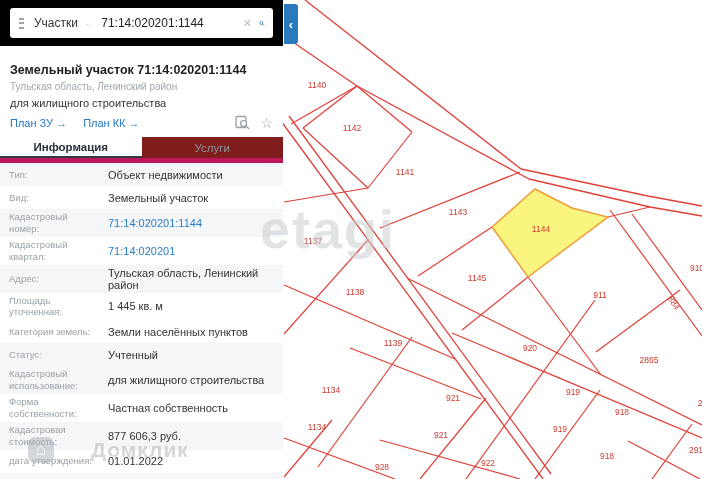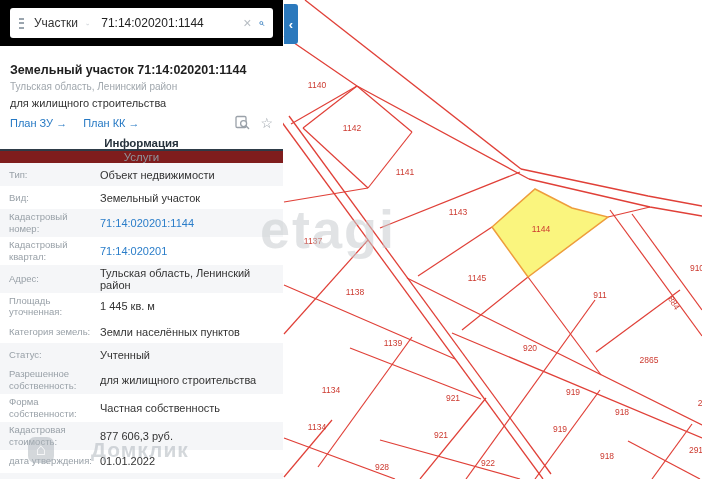--- a/index.html
+++ b/index.html
@@ -36,28 +36,28 @@
              background:#fff; z-index:10; }
   #head { padding:7px 10px 0 10px; }
   .title { font-size:12.5px; font-weight:bold; color:#1e1e1e; }
   .subtitle { font-size:10px; color:#a0a7ad; margin-top:4px; }
   .usage { font-size:11px; color:#333; margin-top:5px; }
   .linkrow { display:flex; align-items:center; margin-top:6px; padding-bottom:7px; }
   .plink { font-size:11px; color:#2679c4; margin-right:16px; cursor:pointer; }
   .hicons { margin-left:auto; display:flex; align-items:center; gap:10px; }
   .star { color:#9aa1a9; font-size:14px; cursor:pointer; line-height:1; }
 
-  #tabs { display:flex; height:26px; border-bottom:5px solid #be185d;flex-direction:column; }
+  #tabs { display:flex; height:26px; border-bottom:5px solid #be185d; }
   .tab { flex:1; display:flex; align-items:center; justify-content:center;
          font-size:11.5px; cursor:pointer; }
   .tab.active { background:#fff; color:#27323c; font-weight:bold;
                 border-bottom:2px solid #2e3b47; }
   .tab.inactive { background:#7f1d1d; color:#8d959d; }
 
-  .row { display:flex; min-height:23px; align-items:center; padding:2px 0; }
+  .row { display:flex; min-height:23px; align-items:center; padding:2px 0;gap:8px; }
   .row.alt { background:#f5f6f8; }
   .rlabel { width:100px; padding-left:9px; font-size:9.5px; color:#99a1a8;
             line-height:1.25; flex-shrink:0; }
   .rvalue { font-size:11px; color:#333; padding-right:4px; }
   .rvalue.link { color:#2a7dc9; cursor:pointer; }
 
   
   .wm-dom { position:absolute; left:28px; top:437px; z-index:30; display:flex;
             align-items:center; gap:7px; pointer-events:none; opacity:.5; }
   .wm-dom .box { width:26px; height:26px; border-radius:7px; background:#aab2b9;
@@ -207,21 +207,21 @@
         </div>
         <div class="row">
           <span class="rlabel">Категория земель:</span>
           <span class="rvalue">Земли населённых пунктов</span>
         </div>
         <div class="row alt">
           <span class="rlabel">Статус:</span>
           <span class="rvalue">Учтенный</span>
         </div>
         <div class="row alt">
-          <span class="rlabel">Разрешенное собственность:</span>
+          <span class="rlabel">Кадастровый использование:</span>
           <span class="rvalue">для жилищного строительства</span>
         </div>
         <div class="row">
           <span class="rlabel">Форма собственности:</span>
           <span class="rvalue">Частная собственность</span>
         </div>
         <div class="row alt">
           <span class="rlabel">Кадастровая стоимость:</span>
           <span class="rvalue">877 606,3 руб.</span>
         </div>

